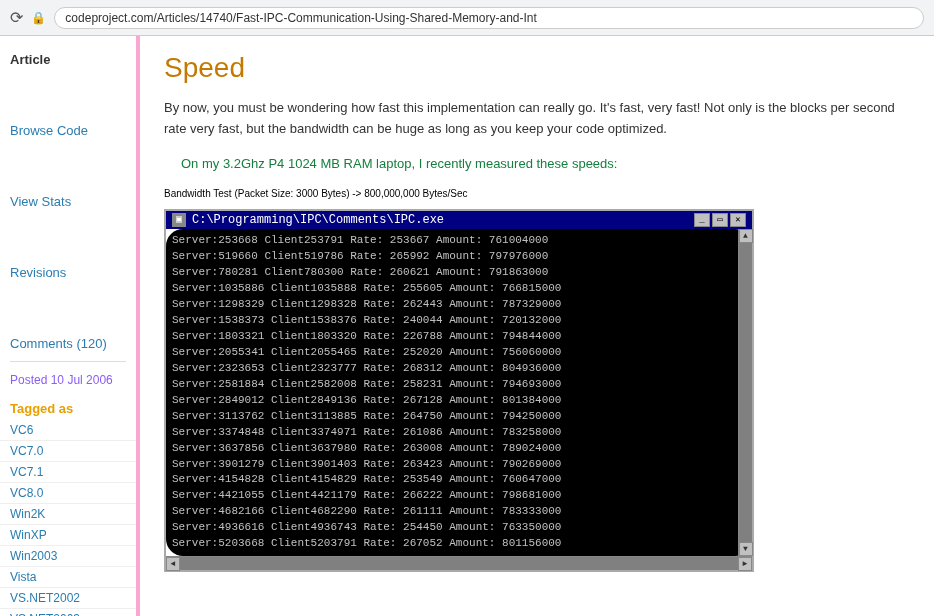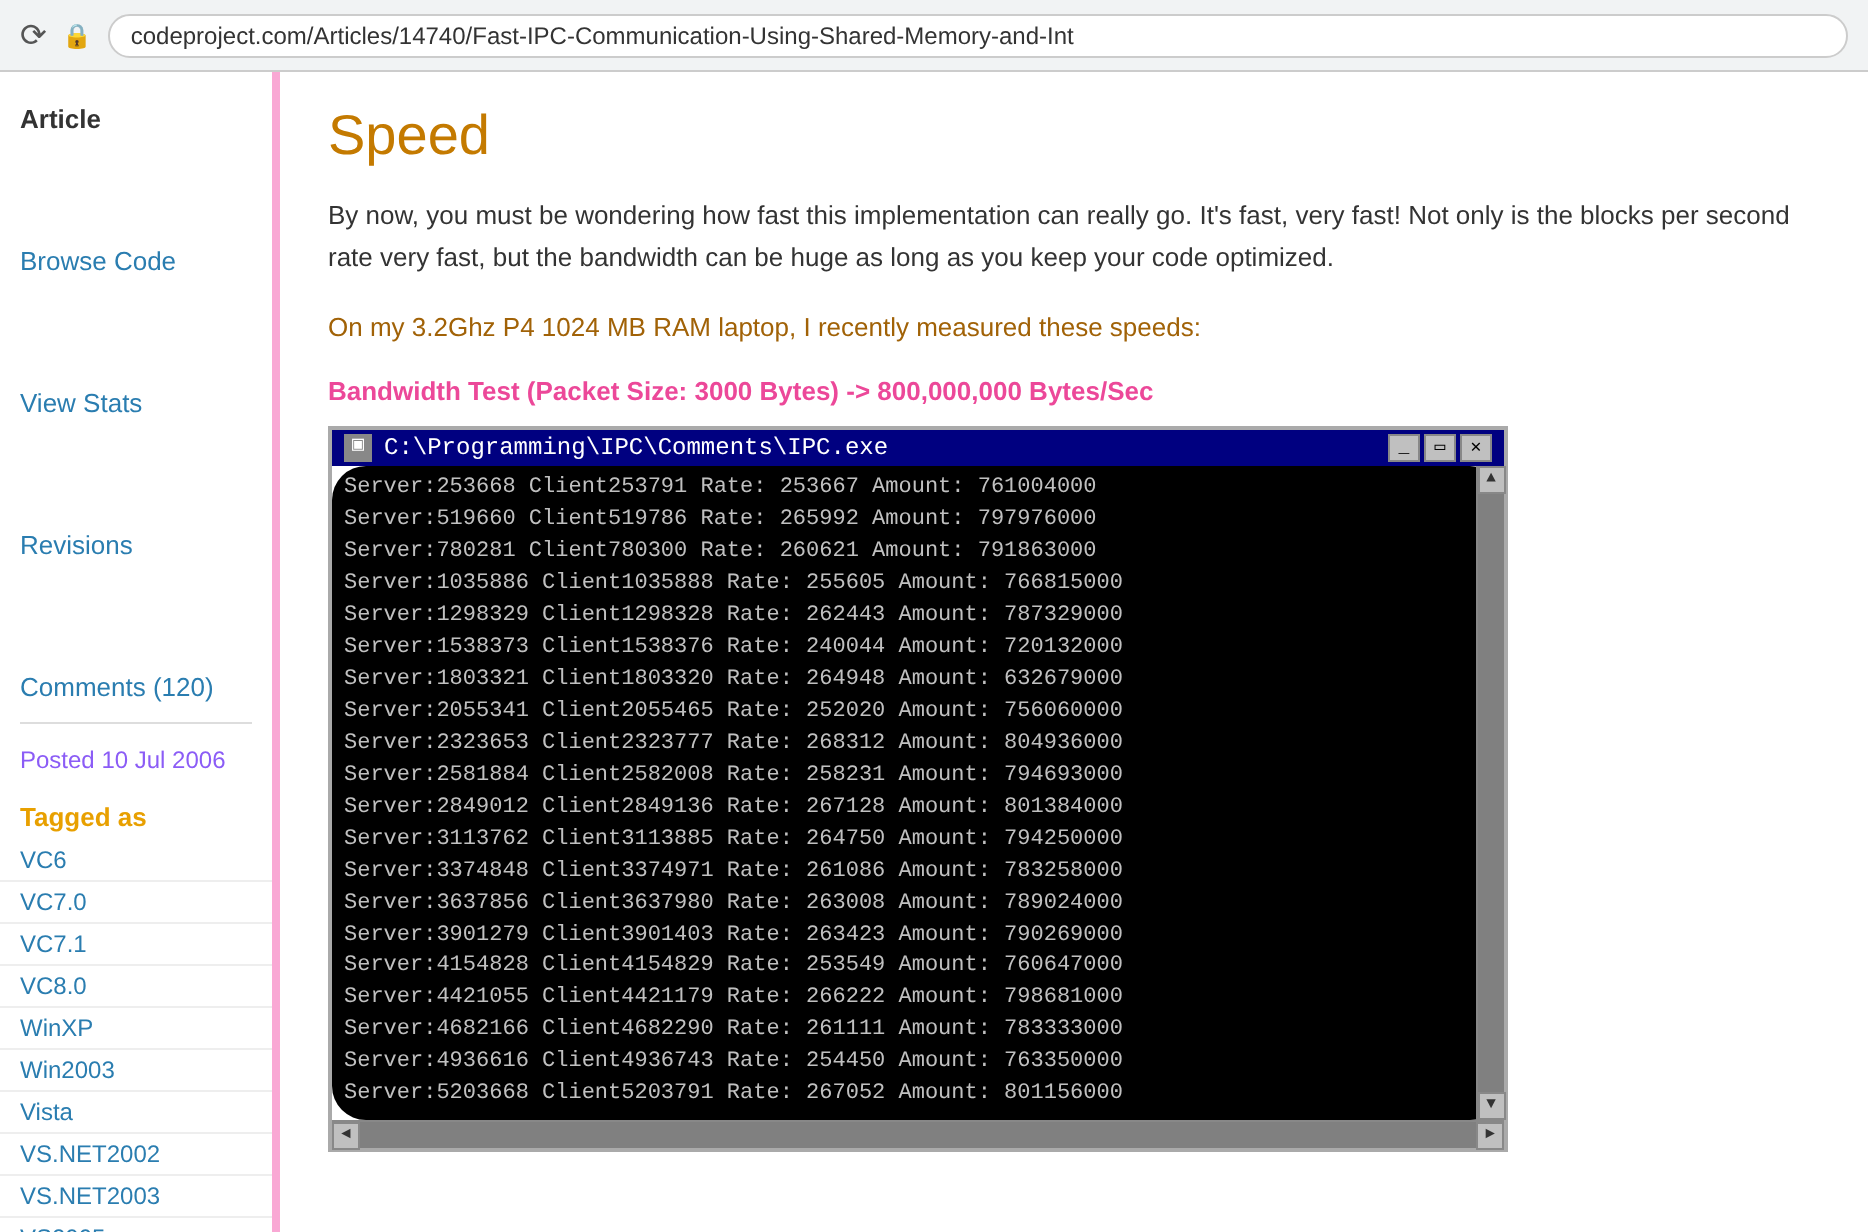--- a/index.html
+++ b/index.html
@@ -102,27 +102,27 @@
     .intro-text {
       font-size: 13px;
       line-height: 1.6;
       margin-bottom: 14px;
       color: #333;
     }
     .speed-text {
       font-size: 13px;
       line-height: 1.6;
       margin-bottom: 14px;
-      color: #a16207;
+      color: #15803d;
+      margin-left: 17px;
     }
     .bandwidth-label {
-      font-size: 13px;
+      font-size: 10px;
       margin-bottom: 10px;
-      color: #ec4899;
-      font-weight: bold;
+      color: #000000;
     }
     .cmd-window {
       border: 2px solid #aaa;
       width: 590px;
       font-family: 'Courier New', monospace;
     }
     .cmd-titlebar {
       background: #000080;
       color: #fff;
       display: flex;
@@ -241,20 +241,21 @@
       </div>
     <hr class="sidebar-divider">
     <div class="sidebar-posted">Posted 10 Jul
 2006</div>
     <div class="sidebar-tagged">Tagged as</div>
     <div id="sidebar-tags">
         <div class="tag-link">VC6</div>
         <div class="tag-link">VC7.0</div>
         <div class="tag-link">VC7.1</div>
         <div class="tag-link">VC8.0</div>
+        <div class="tag-link">Win2K</div>
         <div class="tag-link">WinXP</div>
         <div class="tag-link">Win2003</div>
         <div class="tag-link">Vista</div>
         <div class="tag-link">VS.NET2002</div>
         <div class="tag-link">VS.NET2003</div>
         <div class="tag-link">VS2005</div>
         <div class="tag-link">TabletPC</div>
       </div>
   </div>
 
@@ -279,21 +280,21 @@
       </div>
 
       <div style="display:flex; position:relative;">
         <div class="cmd-body" id="cmd-body" style="flex:1; padding-right: 18px; border-radius: 17px;">
         <div>Server:253668    Client253791    Rate: 253667    Amount: 761004000</div>
             <div>Server:519660    Client519786    Rate: 265992    Amount: 797976000</div>
             <div>Server:780281    Client780300    Rate: 260621    Amount: 791863000</div>
             <div>Server:1035886   Client1035888   Rate: 255605    Amount: 766815000</div>
             <div>Server:1298329   Client1298328   Rate: 262443    Amount: 787329000</div>
             <div>Server:1538373   Client1538376   Rate: 240044    Amount: 720132000</div>
-            <div>Server:1803321   Client1803320   Rate: 264948    Amount: 632679000</div>
+            <div>Server:1803321   Client1803320   Rate: 226788    Amount: 794844000</div>
             <div>Server:2055341   Client2055465   Rate: 252020    Amount: 756060000</div>
             <div>Server:2323653   Client2323777   Rate: 268312    Amount: 804936000</div>
             <div>Server:2581884   Client2582008   Rate: 258231    Amount: 794693000</div>
             <div>Server:2849012   Client2849136   Rate: 267128    Amount: 801384000</div>
             <div>Server:3113762   Client3113885   Rate: 264750    Amount: 794250000</div>
             <div>Server:3374848   Client3374971   Rate: 261086    Amount: 783258000</div>
             <div>Server:3637856   Client3637980   Rate: 263008    Amount: 789024000</div>
             <div>Server:3901279   Client3901403   Rate: 263423    Amount: 790269000</div>
             <div>Server:4154828   Client4154829   Rate: 253549    Amount: 760647000</div>
             <div>Server:4421055   Client4421179   Rate: 266222    Amount: 798681000</div>

